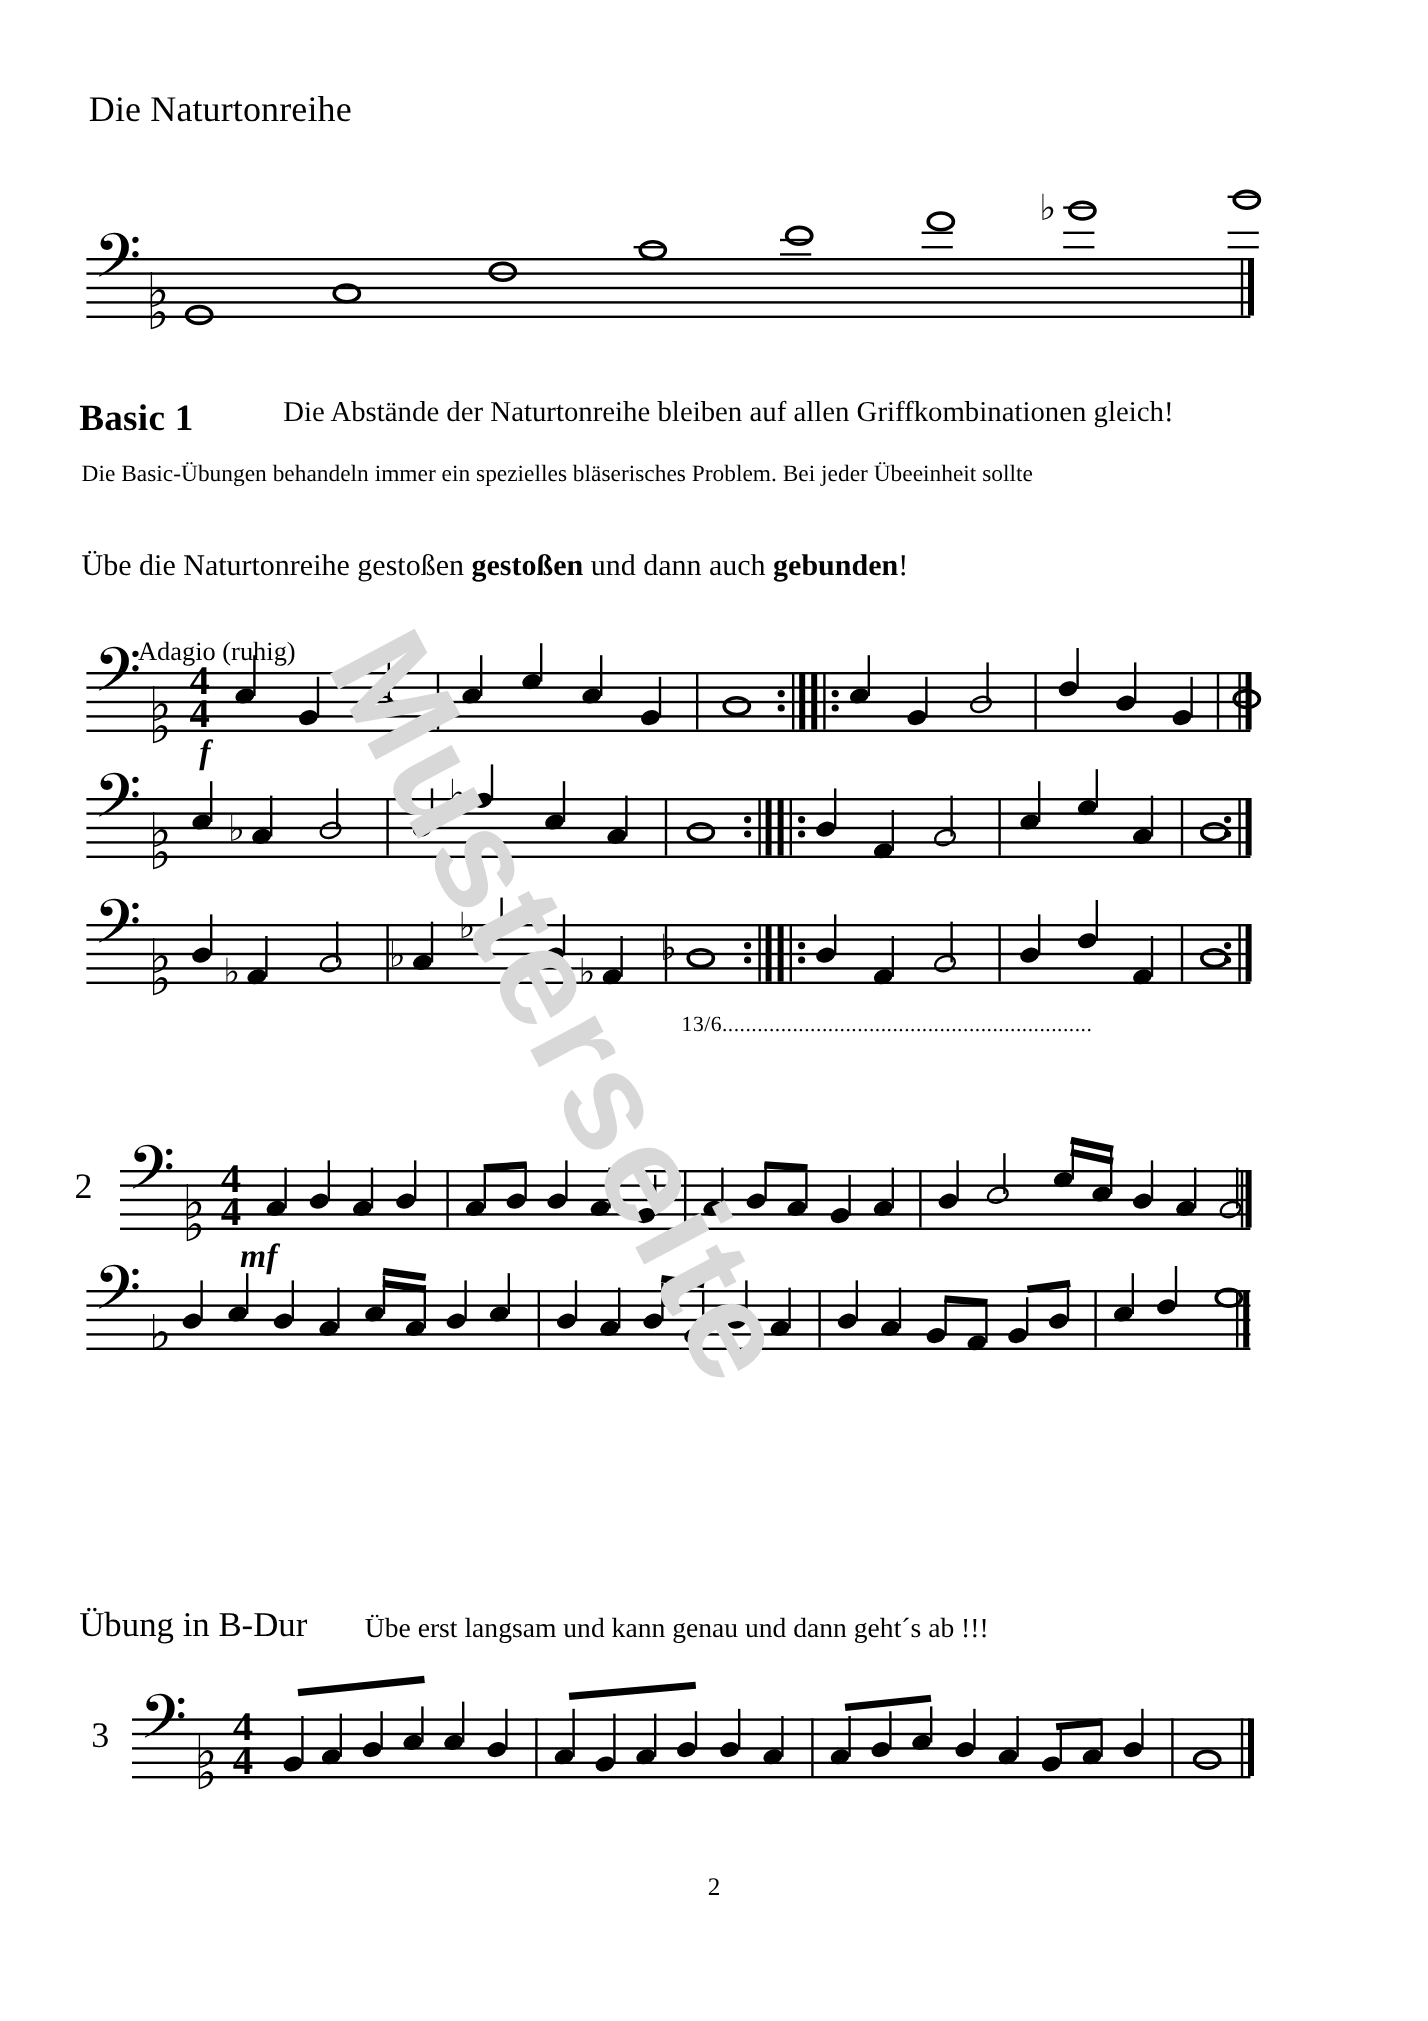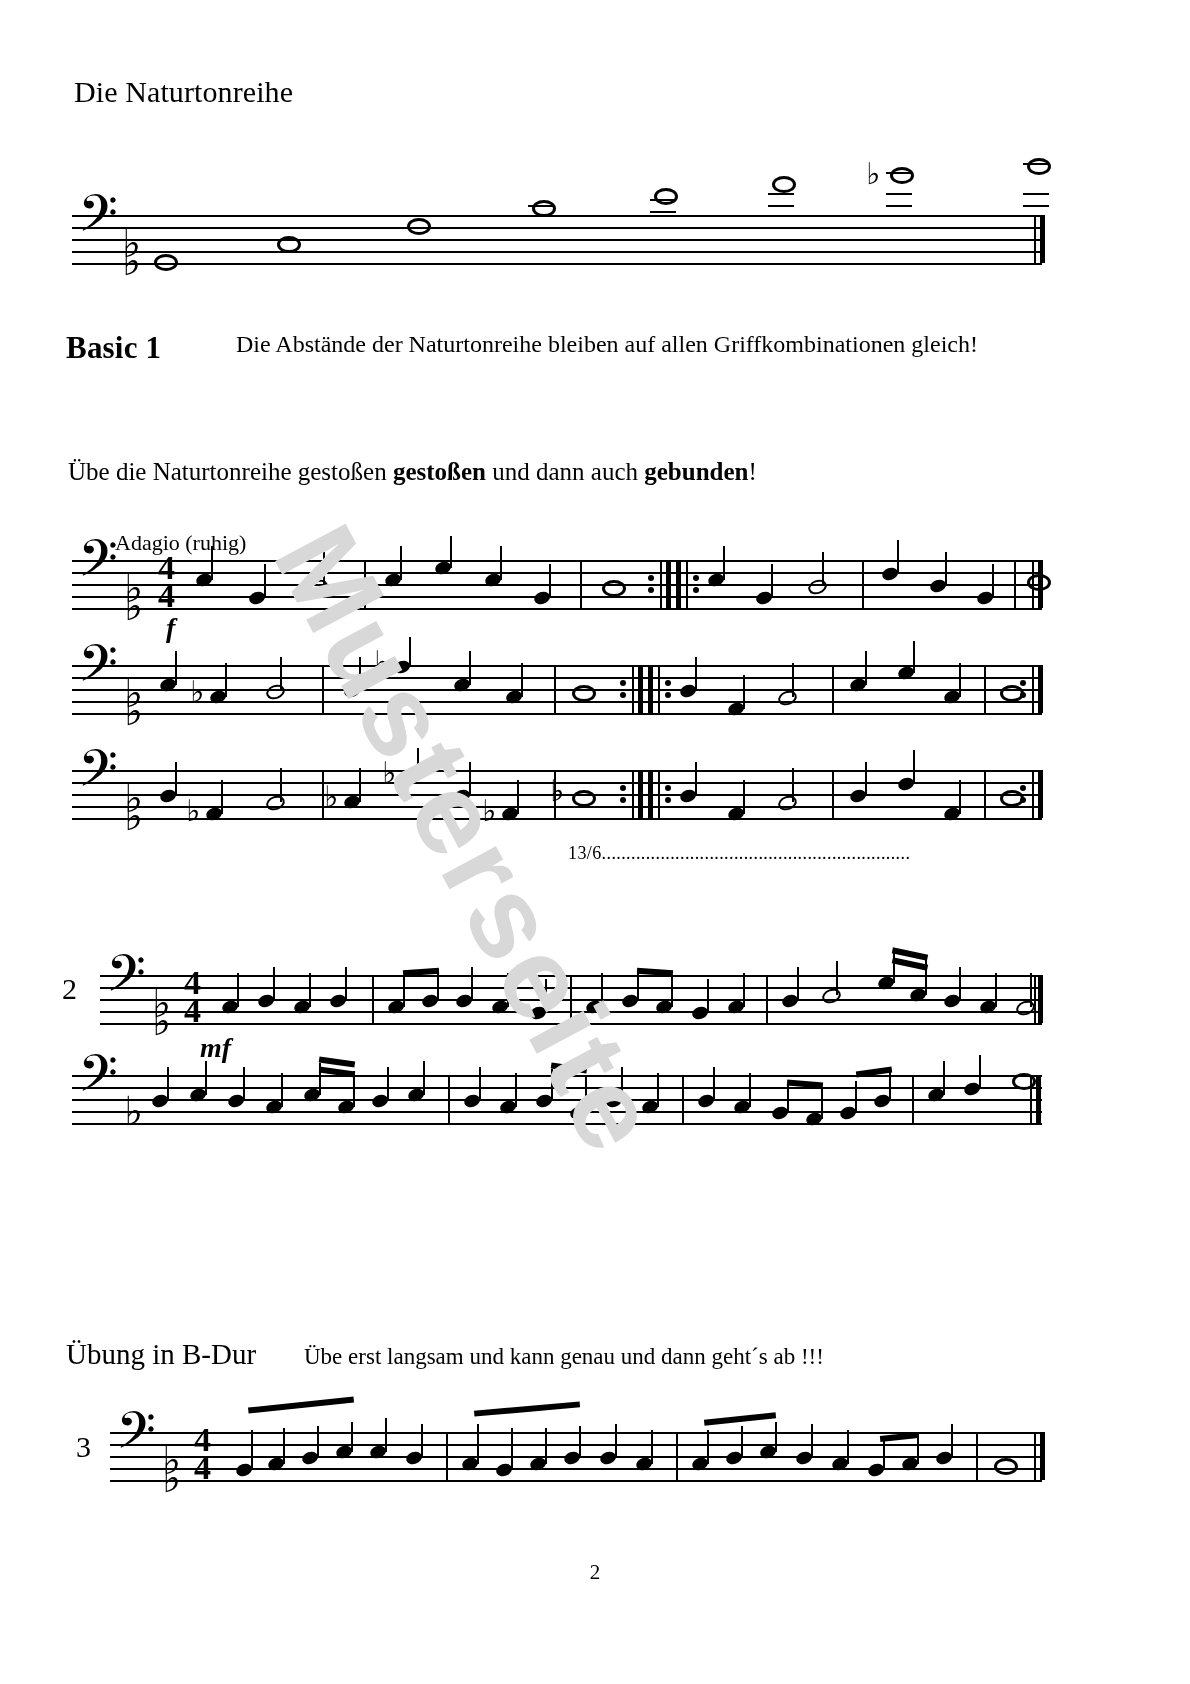--- a/index.html
+++ b/index.html
@@ -293,20 +293,21 @@
       <div class="ledger" style="left:-4px; top:47px;"></div>
     </div>
     <div class="bar end-thin" style="left:962px;"></div>
     <div class="bar thick" style="left:968px;"></div>
   </div>
 
   <div class="centered-note" style="left:236px; top:285px;margin-top:46px;">Die Abstände der Naturtonreihe bleiben auf allen Griffkombinationen gleich!</div>
 
   <div class="h2-basic" style="left:66px; top:330px;">Basic 1</div>
 
+  <div class="body-small" style="left:68px; top:382px;">Die Basic-Übungen behandeln immer ein spezielles bläserisches Problem. Bei jeder Übeeinheit sollte</div>
 
   <div class="body-text" style="left:68px; top:455px;">
     <span>Übe die Naturtonreihe gestoßen </span><b>gestoßen</b><span> und dann auch </span><b>gebunden</b><span>!</span>
   </div>
 
   <div class="tempo" style="left:115px; top:530px;">Adagio (ruhig)</div>
 
   <div class="system" style="left:72px; top:560px; width:970px; height:50px;">
     <div class="staff">
       <div class="ln l0"></div>

